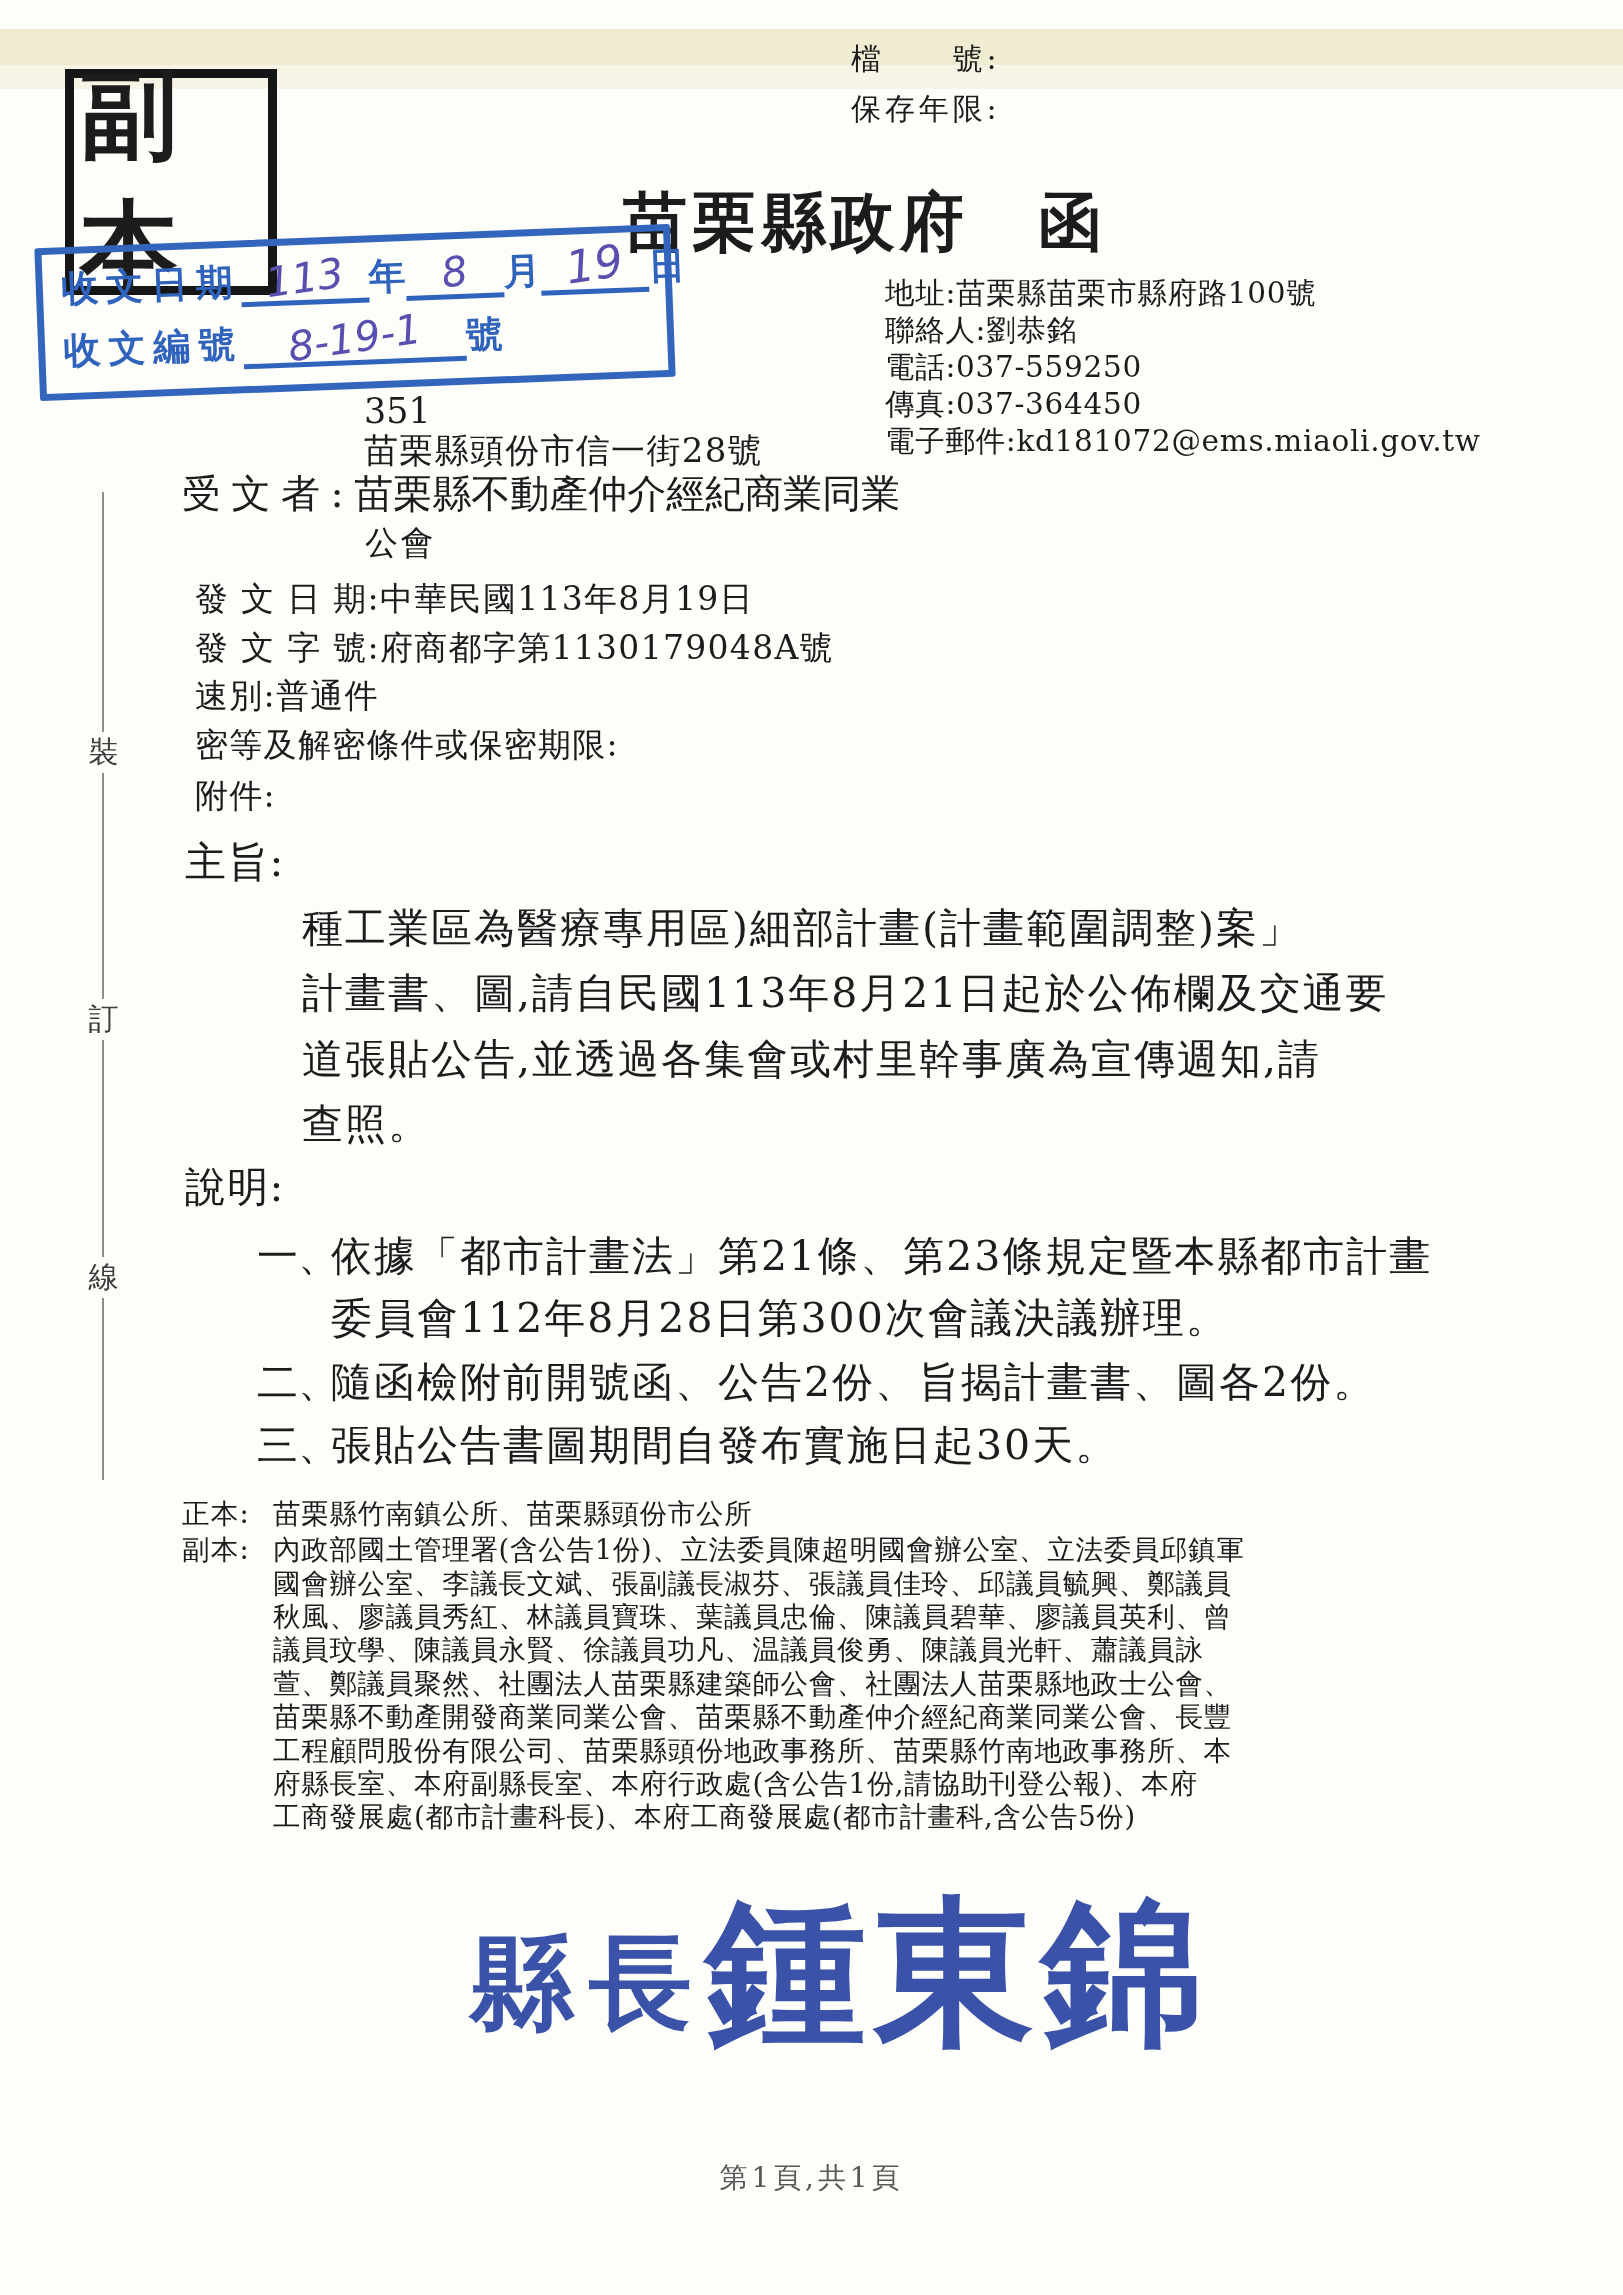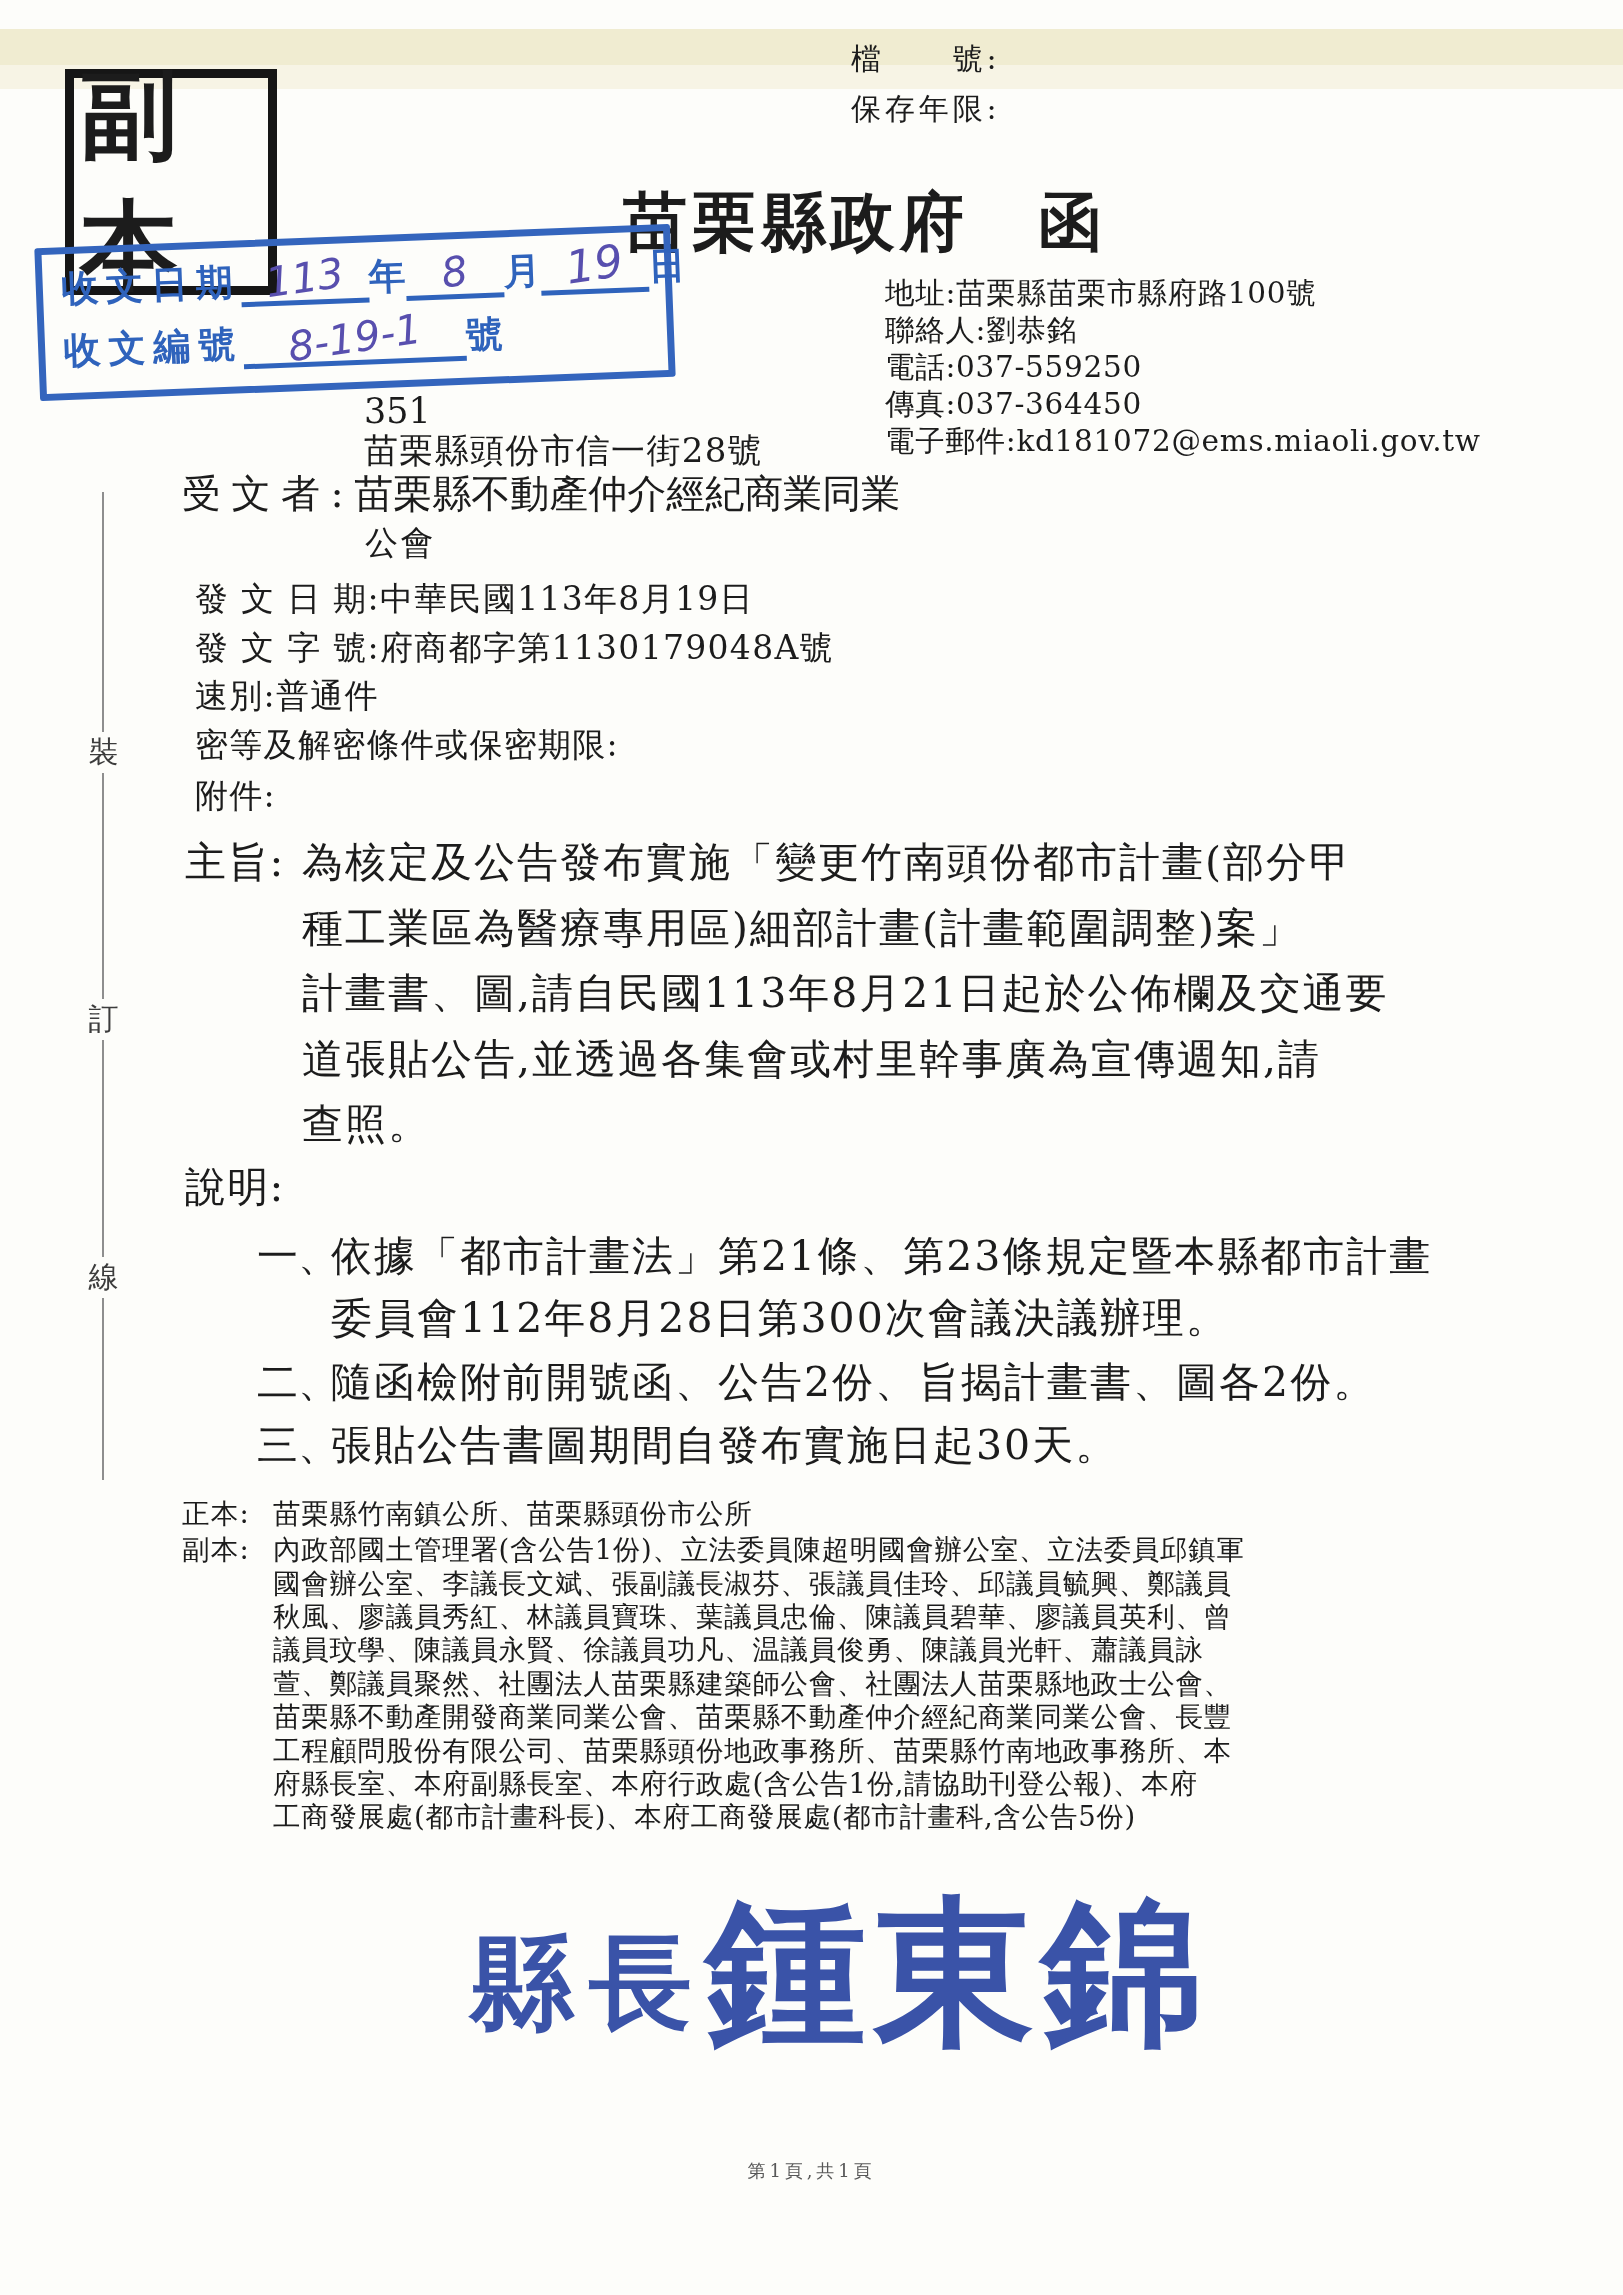--- a/index.html
+++ b/index.html
@@ -75,21 +75,21 @@
   
   .copies-label{left:182px;font-size:27.5px;letter-spacing:1.3px;}
   .copies-text{left:273px;font-size:27.5px;letter-spacing:0.7px;white-space:nowrap;}
   .c-orig{top:1496px;}
   .cc0{top:1532px;} .cc1{top:1566px;} .cc2{top:1599px;} .cc3{top:1632px;}
   .cc4{top:1666px;} .cc5{top:1699px;} .cc6{top:1733px;} .cc7{top:1766px;} .cc8{top:1799px;}
   
   .sig-title{left:470px;top:1915px;font-size:103px;font-weight:700;letter-spacing:15.7px;color:#3a53a8;}
   .sig-name{left:706px;top:1867px;font-size:160px;font-weight:700;letter-spacing:7.9px;color:#3a53a8;}
   
-  .footer{left:0;top:2159px;width:1623px;text-align:center;font-size:18px;color:#585858;letter-spacing:3.9px;}
+  .footer{left:0;top:2159px;width:1623px;text-align:center;font-size:28px;color:#585858;letter-spacing:3.9px;}
   
   .bind-line{left:102px;top:492px;width:2px;height:988px;background:#8e8e8e;}
   .bind-char{left:84px;width:39px;text-align:center;font-size:30px;color:#3c3c3c;background:#fdfdfa;}
   .b0{top:732px;} .b1{top:999px;} .b2{top:1257px;}
 </style>
 </head>
 <body>
 
 <div id="page">
 
@@ -143,21 +143,20 @@
     <div>電子郵件:kd181072@ems.miaoli.gov.tw</div>
   </div>
 
   <div class="abs meta m0">發 文 日 期:中華民國113年8月19日</div>
   <div class="abs meta m1">發 文 字 號:府商都字第1130179048A號</div>
   <div class="abs meta m2">速別:普通件</div>
   <div class="abs meta m3">密等及解密條件或保密期限:</div>
   <div class="abs meta m4">附件:</div>
 
   <div class="abs subj-label">主旨:</div>
-  <div class="abs subj-line s0">為核定及公告發布實施「變更竹南頭份都市計畫(部分甲</div>
   <div class="abs subj-line s1">種工業區為醫療專用區)細部計畫(計畫範圍調整)案」</div>
   <div class="abs subj-line s2">計畫書、圖,請自民國113年8月21日起於公佈欄及交通要</div>
   <div class="abs subj-line s3">道張貼公告,並透過各集會或村里幹事廣為宣傳週知,請</div>
   <div class="abs subj-line s4">查照。</div>
 
   <div class="abs expl-label">說明:</div>
   <div class="abs item-no e0a">一、</div>
   <div class="abs item-text e0a">依據「都市計畫法」第21條、第23條規定暨本縣都市計畫</div>
   <div class="abs item-text e0b">委員會112年8月28日第300次會議決議辦理。</div>
   <div class="abs item-no e1">二、</div>

